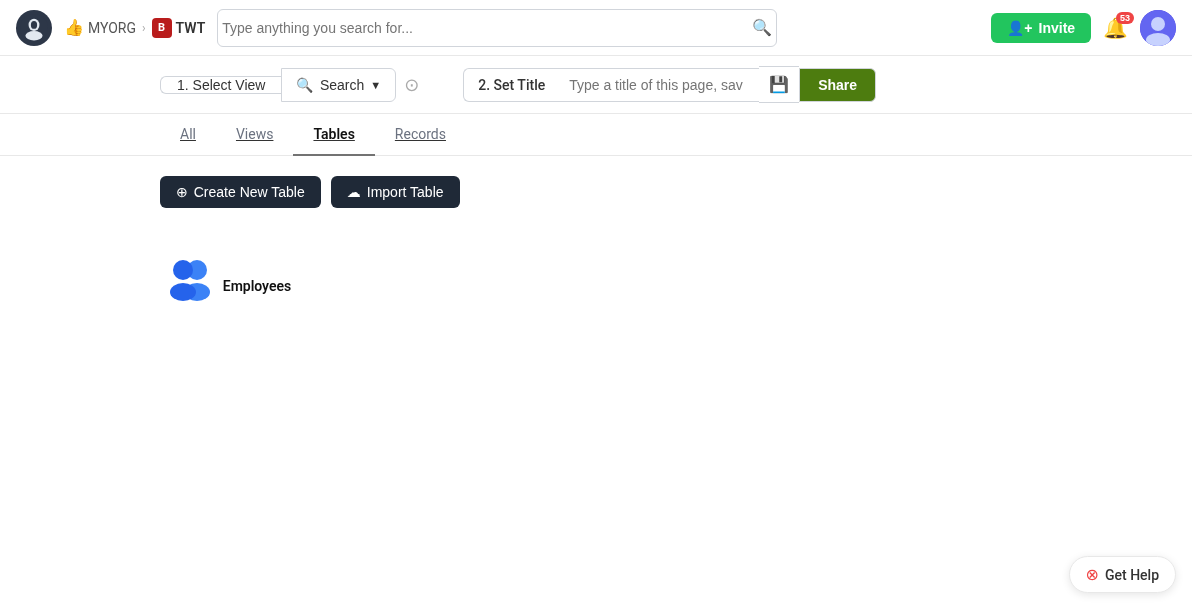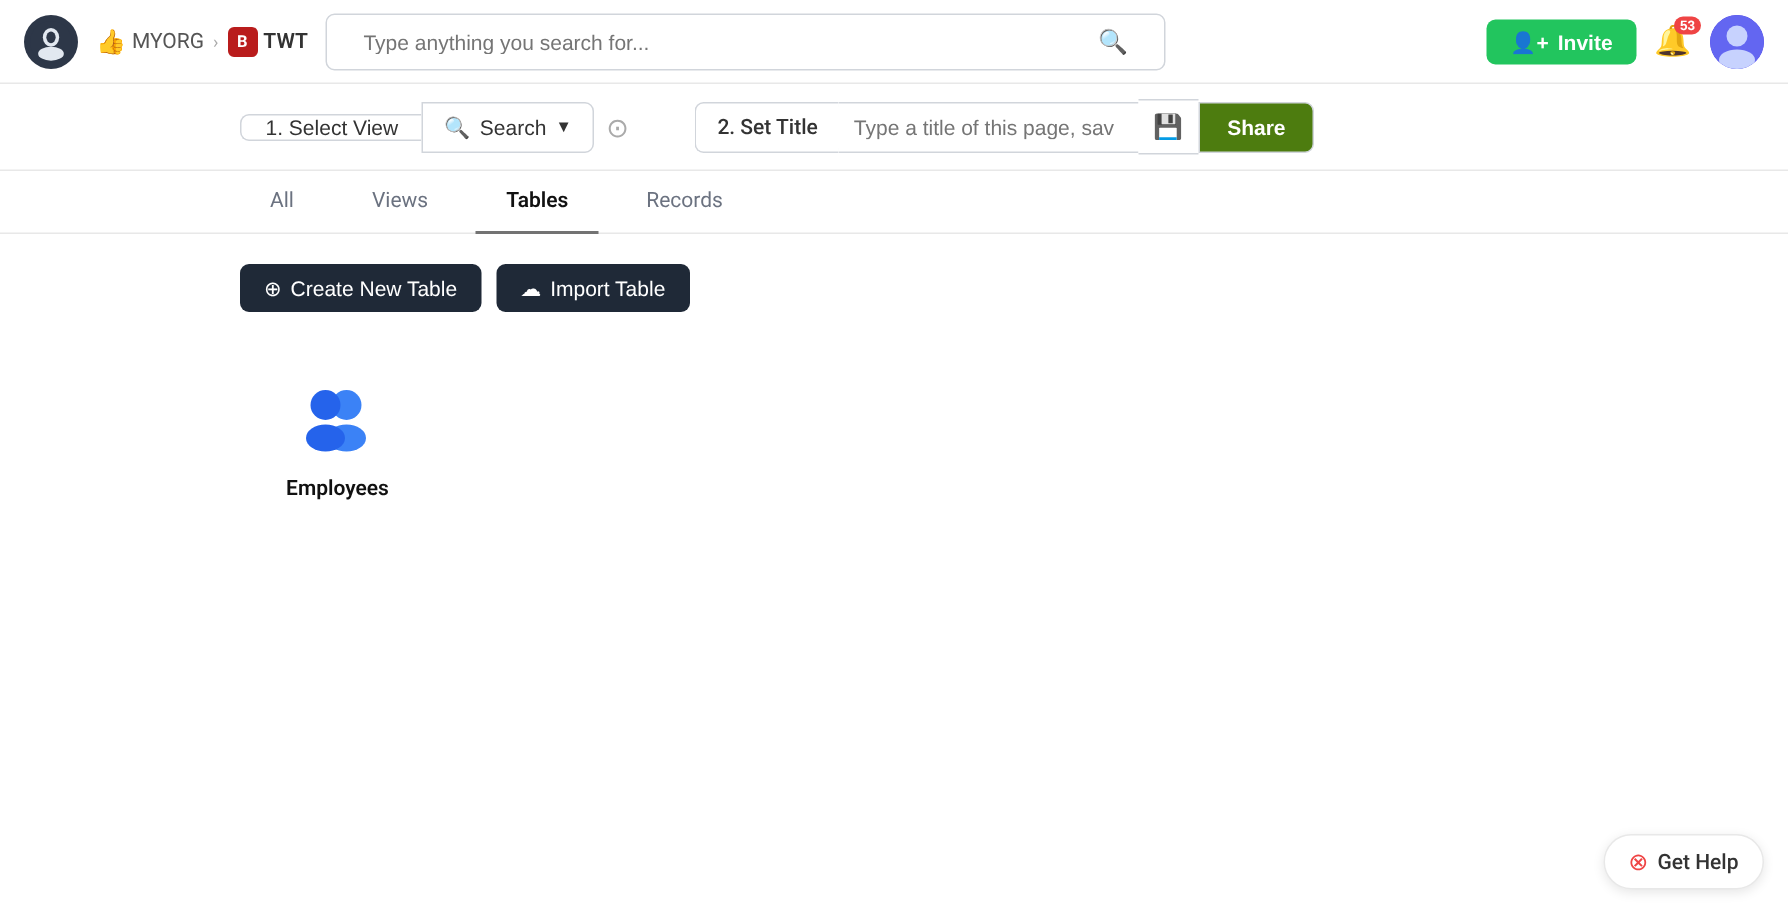--- a/index.html
+++ b/index.html
@@ -37,21 +37,21 @@
       font-size: 11px; font-weight: 700;
       display: flex; align-items: center; justify-content: center;
     }
 
     .search-bar {
       flex: 1;
       max-width: 560px;
       display: flex; align-items: center;
       border: 1px solid #d1d5db;
       border-radius: 6px;
-      padding: 0 24px;
+      padding: 0 4px;
       height: 38px;
       background: #fff;
     }
     .search-bar input {
       flex: 1; border: none; outline: none;
       font-size: 14px; color: #555;
       background: transparent;
     }
     .search-icon { color: #9ca3af; font-size: 16px; }
 
@@ -150,21 +150,22 @@
       background: #4d7c0f; color: #fff;
       cursor: pointer;
     }
 
     
     .tabs {
       display: flex;
       align-items: center;
       padding: 0 160px;
       border-bottom: 1px solid #e8e8e8;
-      gap: 12px;
+      gap: 0;
+      text-decoration: underline;
     }
     .tab {
       padding: 12px 20px;
       font-size: 14px; color: #6b7280;
       cursor: pointer;
       border-bottom: 2px solid transparent;
       margin-bottom: -1px;
     }
     .tab.active {
       color: #111;
@@ -192,21 +193,21 @@
       padding: 8px 16px; font-size: 14px;
       cursor: pointer;
       display: flex; align-items: center; gap: 6px;
     }
 
     
     .tables-grid {
       display: flex; flex-wrap: wrap; gap: 20px;
     }
     .table-card {
-      display: flex; flex-direction: column;
+      display: flex; flex-direction: row;
       align-items: center; justify-content: center;
       width: 130px;
       cursor: pointer;
       padding: 16px;
       border-radius: 8px;
     }
     .table-icon {
       margin-bottom: 10px;
     }
     .table-name {

